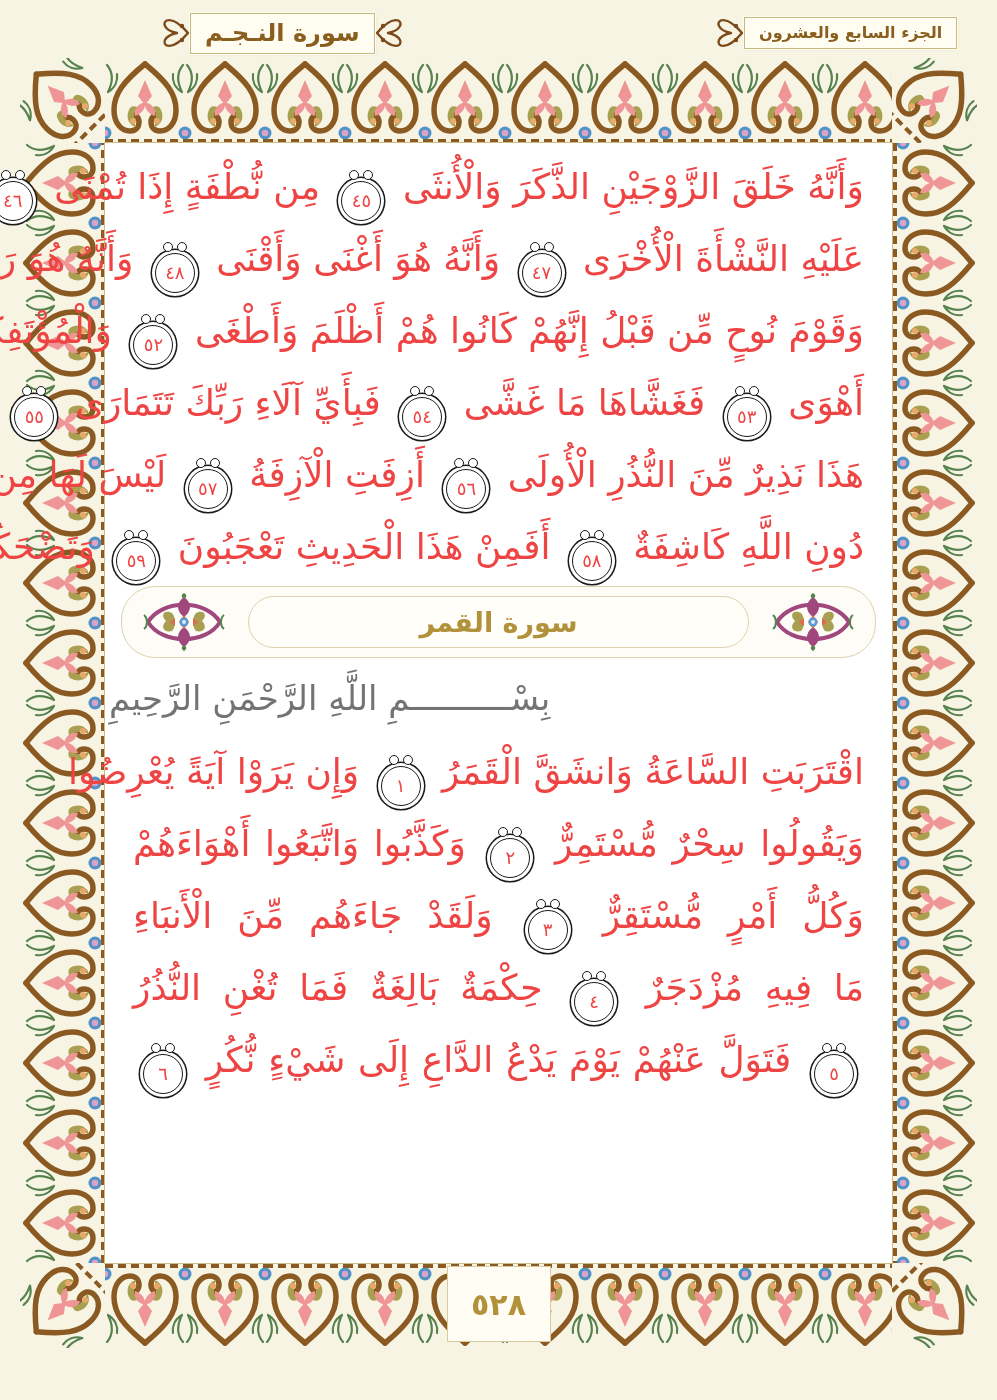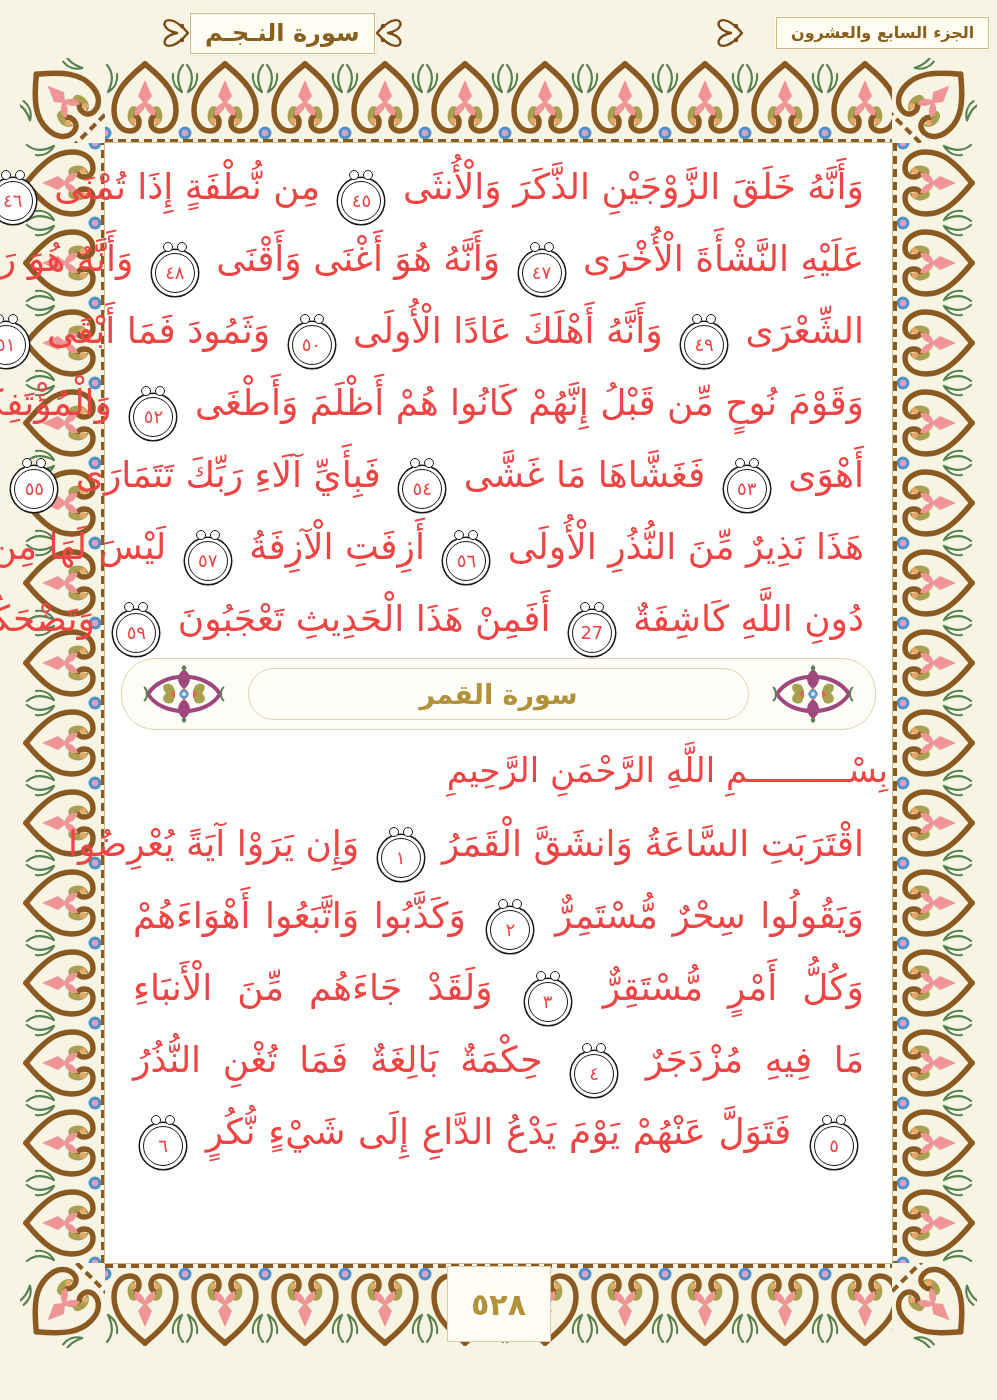--- a/index.html
+++ b/index.html
@@ -10,21 +10,21 @@
     position:relative;
     overflow:hidden;
   }
 
   
   .top-header { position:absolute; top:6px; left:0; width:997px; height:52px; }
   .cartouche {
     position:absolute; top:6px; display:flex; align-items:center; height:42px;
   }
   .cartouche.surah-pos { left:160px; }
-  .cartouche.juz-pos   { left:714px;gap:32px; }
+  .cartouche.juz-pos   { left:714px; }
   .cartouche .box {
     background:#fffdf2;
     border:1.5px solid #c9b87c;
     box-shadow:0 0 0 1px #fffdf2, 1px 1px 2px rgba(0,0,0,.08);
     padding:5px 14px 6px 14px;
     color:#8a5e1d;
     font-weight:bold;
     white-space:nowrap;
     text-align:center;
   }
@@ -96,22 +96,22 @@
     flex:1 1 auto; margin:0 22px; height:52px;
     border:1.3px solid #ddd3ae; border-radius:26px;
     display:flex; align-items:center; justify-content:center;
     background:#fffef9;
   }
   .banner-title { color:#b2913b; font-size:27px; font-weight:bold; letter-spacing:1px; }
   .banner-medallion { width:84px; height:62px; flex:0 0 auto; }
 
   
   .bismillah-row {
-    height:76px; display:flex; align-items:center; justify-content:flex-start;
-    direction:rtl; color:#ef4444;
+    height:76px; display:flex; align-items:center; justify-content:flex-end;
+    direction:rtl; color:#737373;
   }
   .bismillah-text { font-size:34px; font-weight:500; }
 
   
   .page-num-plaque {
     position:absolute; left:50%; transform:translateX(-50%);
     top:1266px; width:104px; height:76px;
     background:#fffdf4; border:1px solid #d6c globals;
     border:1px solid #d8cba0;
     display:flex; align-items:center; justify-content:center;
@@ -232,25 +232,24 @@
       <use href="#heartMotif" transform="translate(42.5,42.5) rotate(-135) translate(-40,-43)"></use>
     </svg>
   <svg class="corner corner-br">
       <use href="#heartMotif" transform="translate(42.5,42.5) rotate(135) translate(-40,-43)"></use>
     </svg>
 
   <div class="text-panel">
     <div id="najm-block">
         <div class="ayah-line"><span>وَأَنَّهُ خَلَقَ الزَّوْجَيْنِ الذَّكَرَ وَالْأُنثَى </span><span class="ayah-num">٤٥</span><span> مِن نُّطْفَةٍ إِذَا تُمْنَى </span><span class="ayah-num">٤٦</span></div>
         <div class="ayah-line"><span>عَلَيْهِ النَّشْأَةَ الْأُخْرَى </span><span class="ayah-num">٤٧</span><span> وَأَنَّهُ هُوَ أَغْنَى وَأَقْنَى </span><span class="ayah-num">٤٨</span><span> وَأَنَّهُ هُوَ رَبُّ</span></div>
-        <div class="ayah-line"><span>الشِّعْرَى </span><span class="ayah-num">٤٩</span><span> وَأَنَّهُ أَهْلَكَ عَادًا الْأُولَى </span><span class="ayah-num">٥٠</span><span> وَثَمُودَ فَمَا أَبْقَى </span><span class="ayah-num">٥١</span></div>
         <div class="ayah-line"><span>وَقَوْمَ نُوحٍ مِّن قَبْلُ إِنَّهُمْ كَانُوا هُمْ أَظْلَمَ وَأَطْغَى </span><span class="ayah-num">٥٢</span><span> وَالْمُؤْتَفِكَةَ</span></div>
         <div class="ayah-line"><span>أَهْوَى </span><span class="ayah-num">٥٣</span><span> فَغَشَّاهَا مَا غَشَّى </span><span class="ayah-num">٥٤</span><span> فَبِأَيِّ آلَاءِ رَبِّكَ تَتَمَارَى </span><span class="ayah-num">٥٥</span></div>
         <div class="ayah-line"><span>هَذَا نَذِيرٌ مِّنَ النُّذُرِ الْأُولَى </span><span class="ayah-num">٥٦</span><span> أَزِفَتِ الْآزِفَةُ </span><span class="ayah-num">٥٧</span><span> لَيْسَ لَهَا مِن</span></div>
-        <div class="ayah-line"><span>دُونِ اللَّهِ كَاشِفَةٌ </span><span class="ayah-num">27</span><span> أَفَمِنْ هَذَا الْحَدِيثِ تَعْجَبُونَ </span><span class="ayah-num">٥٩</span><span> وَتَضْحَكُونَ</span></div>
+        <div class="ayah-line"><span>دُونِ اللَّهِ كَاشِفَةٌ </span><span class="ayah-num">٥٨</span><span> أَفَمِنْ هَذَا الْحَدِيثِ تَعْجَبُونَ </span><span class="ayah-num">٥٩</span><span> وَتَضْحَكُونَ</span></div>
       </div>
 
     <div class="surah-banner">
       <svg class="banner-medallion" viewBox="0 0 84 62">
           <use href="#bannerMedallion"></use>
         </svg>
       <div class="banner-title-box">
         <span class="banner-title">سورة القمر</span>
       </div>
       <svg class="banner-medallion" viewBox="0 0 84 62">

